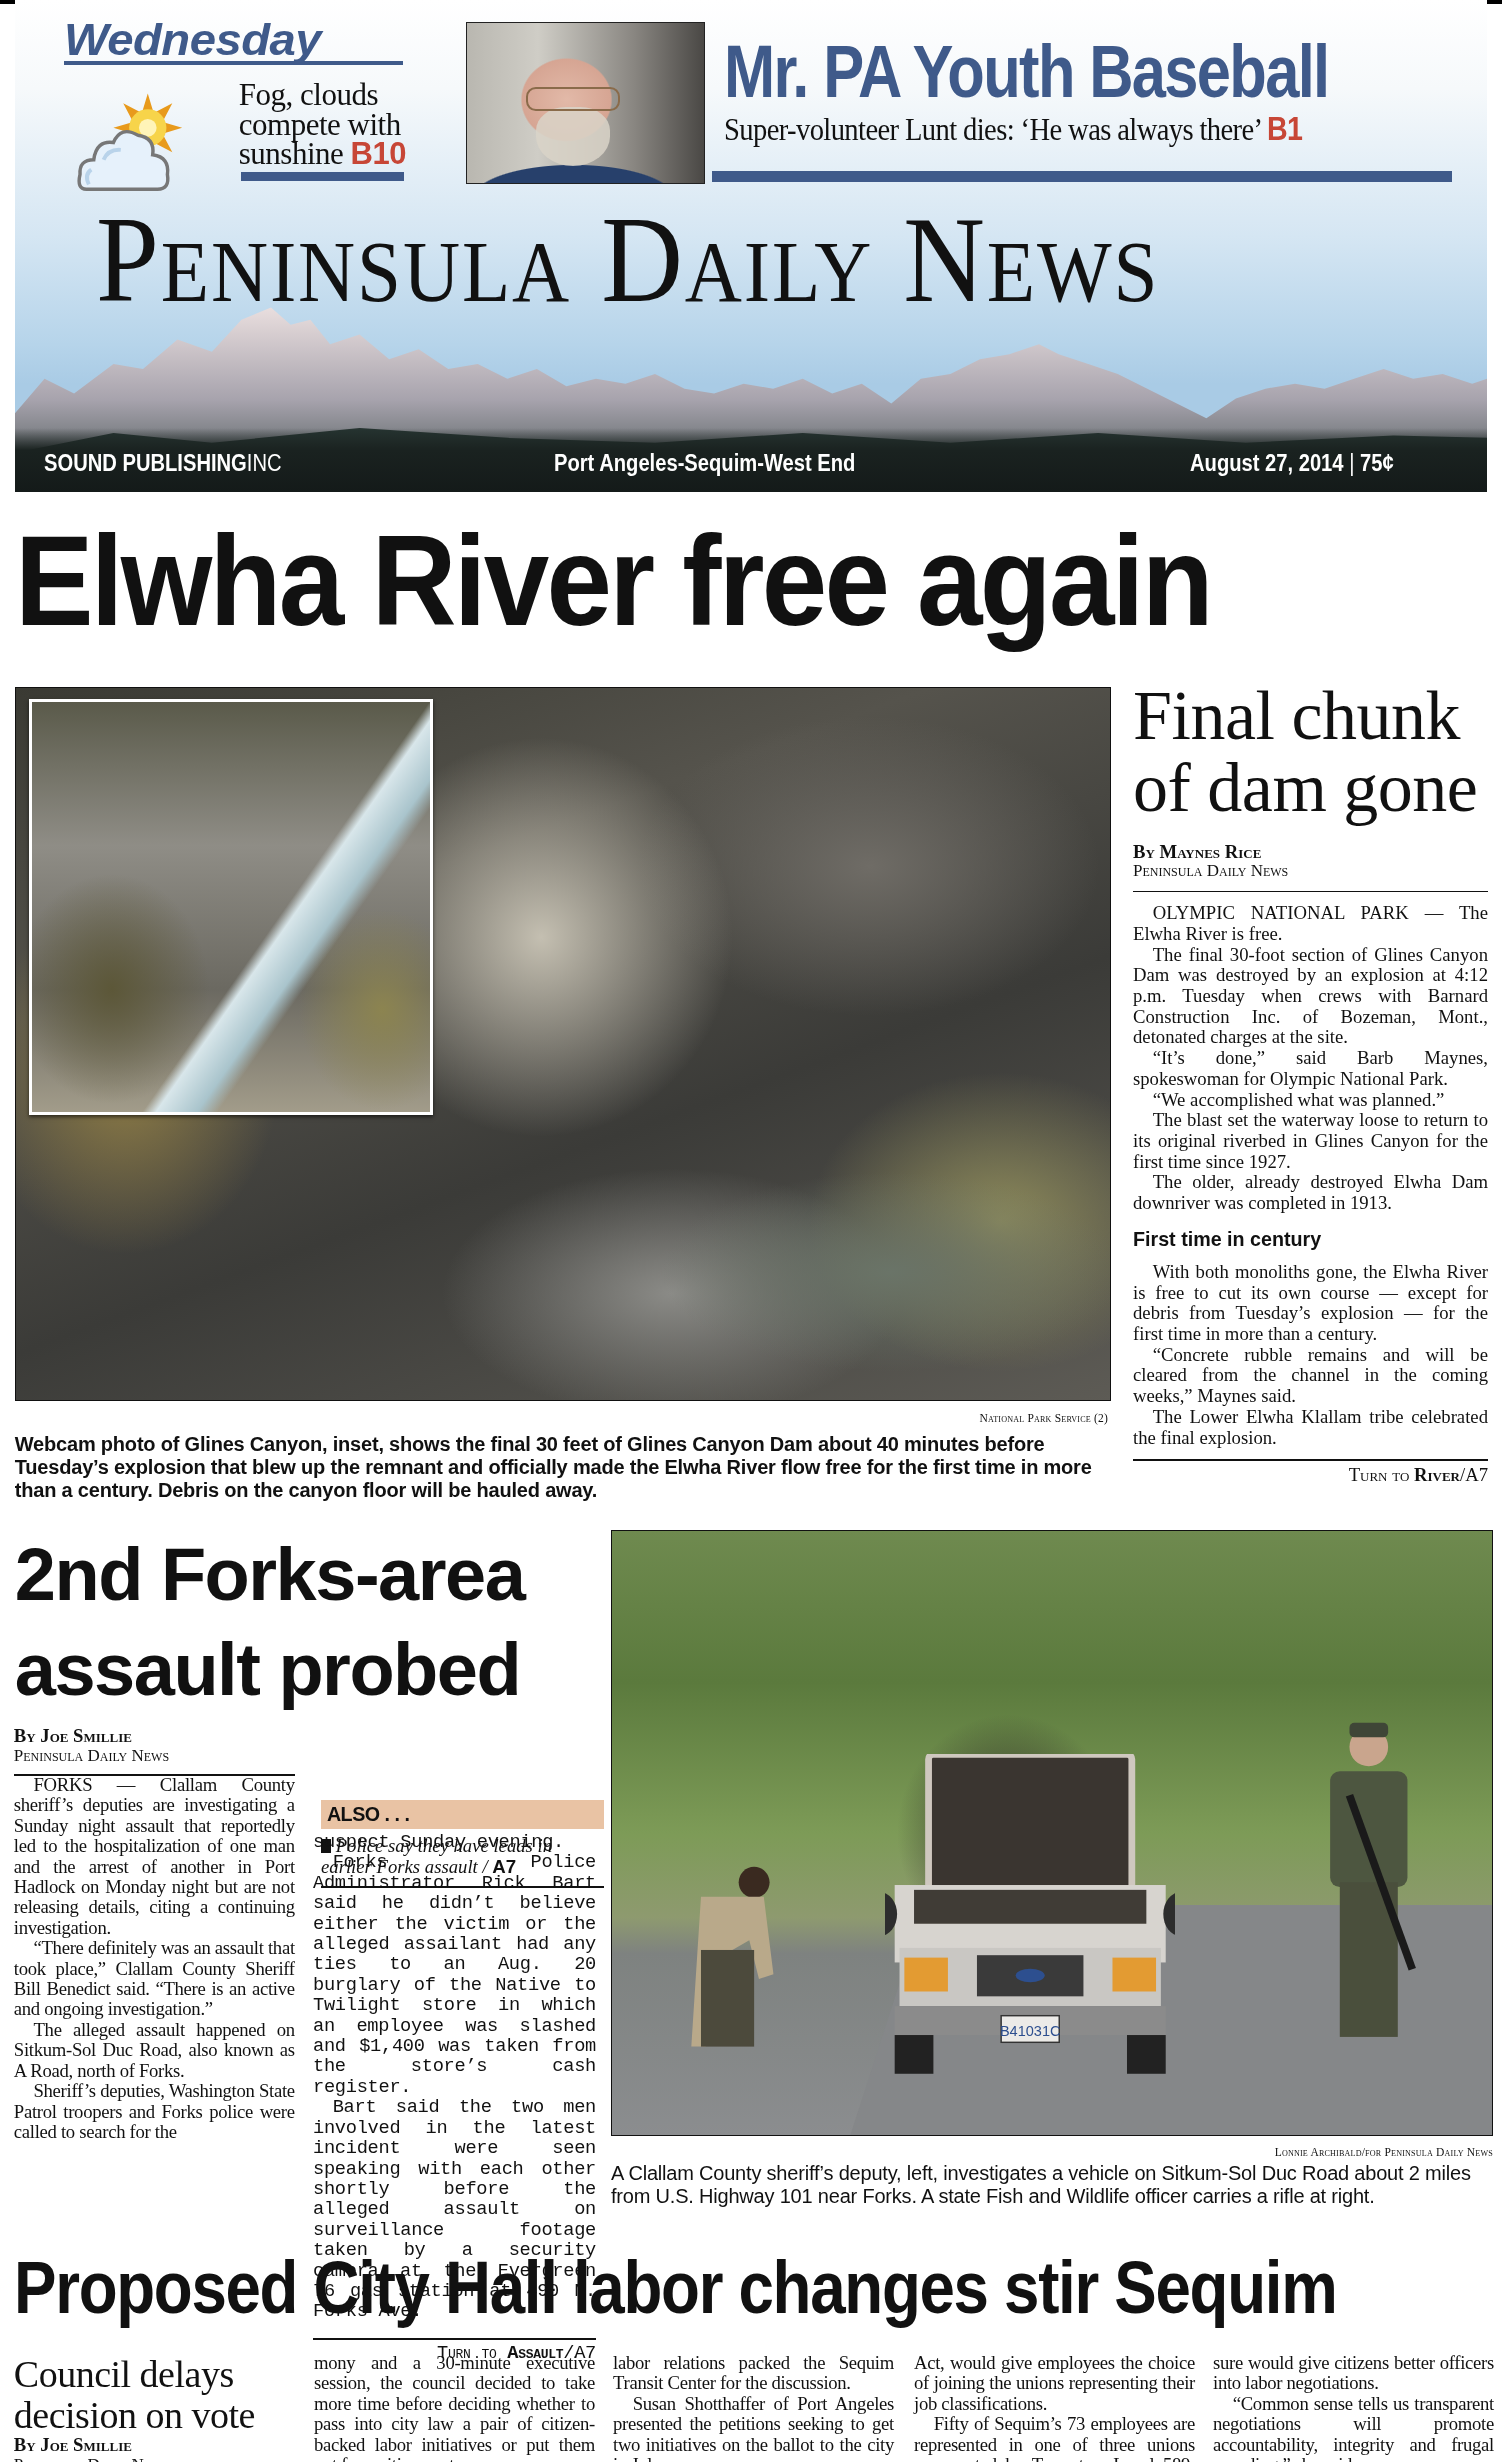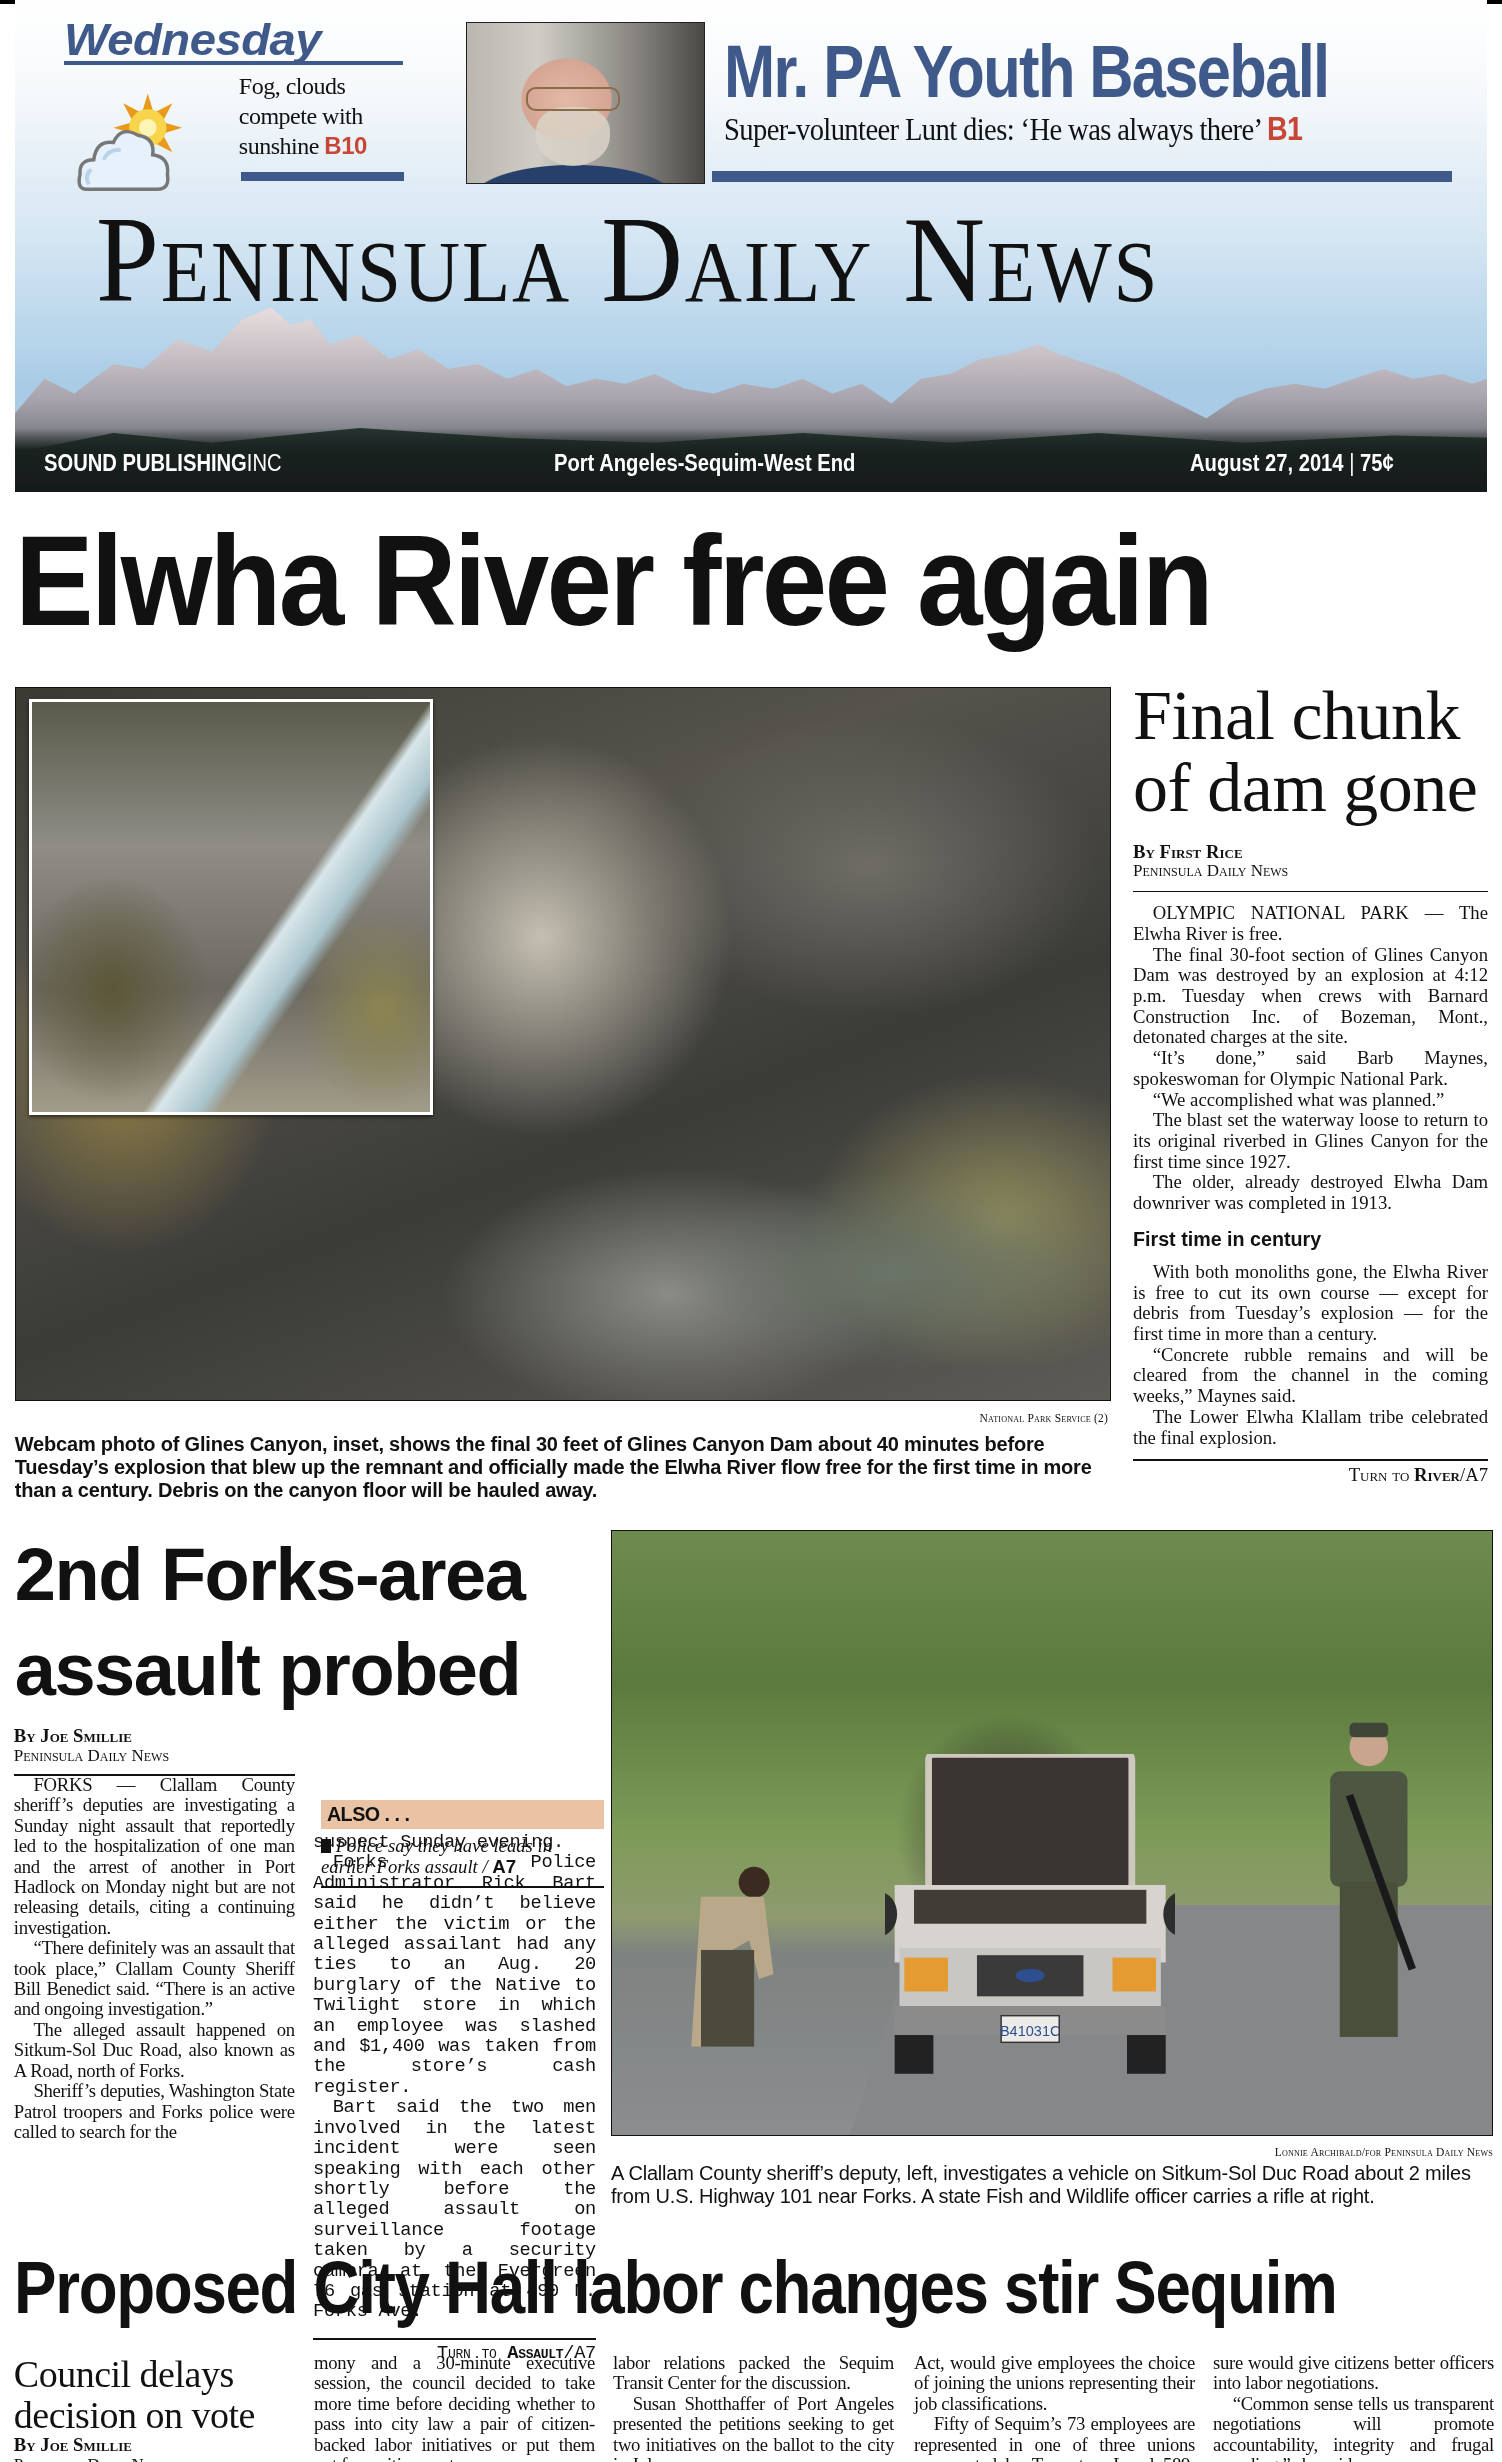--- a/index.html
+++ b/index.html
@@ -9,21 +9,21 @@
 
   
   #masthead { left: 14.8px; top: 0; width: 1472px; height: 492px; overflow: hidden;
     background: linear-gradient(180deg, #ffffff 0%, #f6f9fb 18%, #d5e6f3 48%, #b6d4ea 70%, #a9cbe5 78%); }
   #masthead-topline { left: 0; top: 0; width: 1502px; height: 3.9px; background: #000; }
 
   .weekday { left: 49px; top: 13.8px; font-family: "Liberation Sans", sans-serif; font-weight: bold; font-style: italic;
     color: #3f5a8a; font-size: 45px; letter-spacing: -0.5px; transform: scaleX(1.05); transform-origin: left; }
   .weekday-rule { left: 49px; top: 61px; width: 339px; height: 3.9px; background: #3f5a8a; }
   .weather-icon { left: 59px; top: 91px; width: 123px; height: 108px; }
-  .weather-text { left: 224px; top: 72px; width: 172px; font-size: 24px; line-height: 29.5px; letter-spacing: -0.5px; }
+  .weather-text { left: 224px; top: 80px; width: 172px; font-size: 31px; line-height: 29.5px; letter-spacing: -0.5px; }
   .weather-text .page { color: #c74636; font-family: "Liberation Sans", sans-serif; font-weight: bold; }
   .weather-rule { left: 226px; top: 172px; width: 163px; height: 8.9px; background: #3f5a8a; }
 
   .teaser-photo { left: 451px; top: 21.7px; width: 239px; height: 162px; border: 1.5px solid #222;
     background: radial-gradient(ellipse 34% 46% at 42% 48%, #e2b9a8 0%, #d6a593 55%, transparent 57%),
                 radial-gradient(ellipse 60% 30% at 45% 110%, #27406b 0%, #27406b 70%, transparent 72%),
                 linear-gradient(90deg, #b9b7b0 0%, #cfcdc6 30%, #8a8782 70%, #4a4845 100%); overflow: hidden; }
   .teaser-photo .beard { position: absolute; left: 69px; top: 84px; width: 74px; height: 59px; border-radius: 40% 40% 50% 50%; background: #d9d3c8; opacity: .85; }
   .teaser-photo .glasses { position: absolute; left: 59px; top: 64px; width: 94px; height: 24.6px; border: 2px solid #8a6b4a; border-radius: 9.8px; }
 
@@ -176,21 +176,21 @@
 
 <div class="abs lead-headline">Elwha River free again</div>
 
 <div class="abs lead-photo"></div>
 <div class="abs lead-inset"></div>
 <div class="abs photo-credit lead-credit">National Park Service (2)</div>
 <div class="abs lead-cutline">Webcam photo of Glines Canyon, inset, shows the final 30 feet of Glines Canyon Dam about 40 minutes before Tuesday’s explosion that blew up the remnant and officially made the Elwha River flow free for the first time in more than a century. Debris on the canyon floor will be hauled away.</div>
 
 <div class="abs lead-side">
   <div class="story-head-serif">Final chunk of dam gone</div>
-  <div class="byline">By First Rice</div>
+  <div class="byline">By Maynes Rice</div>
   <div class="byline-org">Peninsula Daily News</div>
   <div class="rule" style="margin:9.8px 0 10.8px;"></div>
   <div class="body-text">
     <p>OLYMPIC NATIONAL PARK — The Elwha River is free.</p>
     <p>The final 30-foot section of Glines Canyon Dam was destroyed by an explosion at 4:12 p.m. Tuesday when crews with Barnard Construction Inc. of Bozeman, Mont., detonated charges at the site.</p>
     <p>“It’s done,” said Barb Maynes, spokeswoman for Olympic National Park.</p>
     <p>“We accomplished what was planned.”</p>
     <p>The blast set the waterway loose to return to its original riverbed in Glines Canyon for the first time since 1927.</p>
     <p>The older, already destroyed Elwha Dam downriver was completed in 1913.</p>
     <div class="subhead">First time in century</div>

